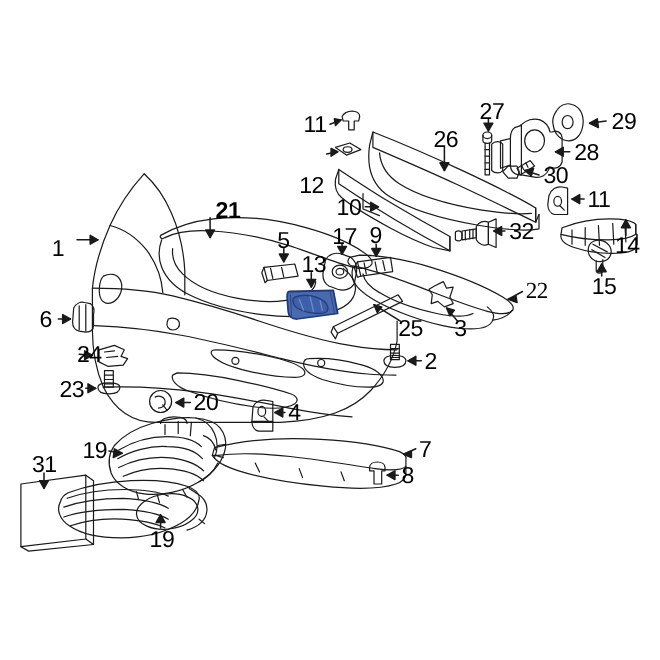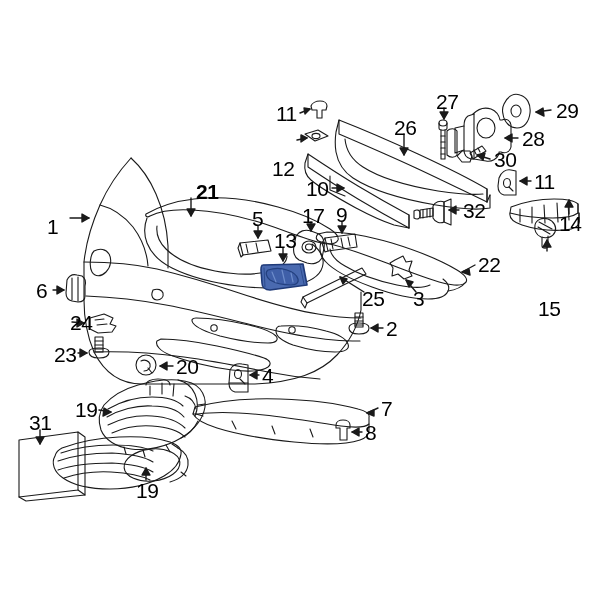--- a/index.html
+++ b/index.html
@@ -428,28 +428,28 @@
   <div class="lbl" style="left:252px;top:208px;">5</div>
   <div class="lbl" style="left:36px;top:280px;">6</div>
   <div class="lbl" style="left:381px;top:398px;">7</div>
   <div class="lbl" style="left:365px;top:422px;">8</div>
   <div class="lbl" style="left:336px;top:204px;">9</div>
   <div class="lbl" style="left:306px;top:178px;">10</div>
   <div class="lbl" style="left:276px;top:103px;">11</div>
   <div class="lbl" style="left:272px;top:130px;margin-top:28px;">12</div>
   <div class="lbl" style="left:274px;top:230px;">13</div>
   <div class="lbl" style="left:559px;top:213px;">14</div>
-  <div class="lbl" style="left:538px;top:250px;margin-top:48px;">15</div>
+  <div class="lbl" style="left:538px;top:250px;">15</div>
   <div class="lbl" style="left:534px;top:171px;">11</div>
   <div class="lbl" style="left:302px;top:205px;">17</div>
   <div class="lbl" style="left:136px;top:480px;">19</div>
   <div class="lbl" style="left:75px;top:399px;">19</div>
   <div class="lbl" style="left:176px;top:356px;">20</div>
   <div class="lbl" style="left:196px;top:181px;font-weight:bold;">21</div>
-  <div class="lbl" style="left:478px;top:254px;">22</div>
+  <div class="lbl" style="left:478px;top:254px;font-family:Liberation Serif, serif;">22</div>
   <div class="lbl" style="left:54px;top:344px;">23</div>
   <div class="lbl" style="left:46px;top:312px;margin-left:24px;">24</div>
   <div class="lbl" style="left:362px;top:288px;">25</div>
   <div class="lbl" style="left:394px;top:117px;">26</div>
   <div class="lbl" style="left:436px;top:91px;">27</div>
   <div class="lbl" style="left:522px;top:128px;">28</div>
   <div class="lbl" style="left:556px;top:100px;">29</div>
   <div class="lbl" style="left:494px;top:149px;">30</div>
   <div class="lbl" style="left:29px;top:412px;">31</div>
   <div class="lbl" style="left:463px;top:200px;">32</div>

